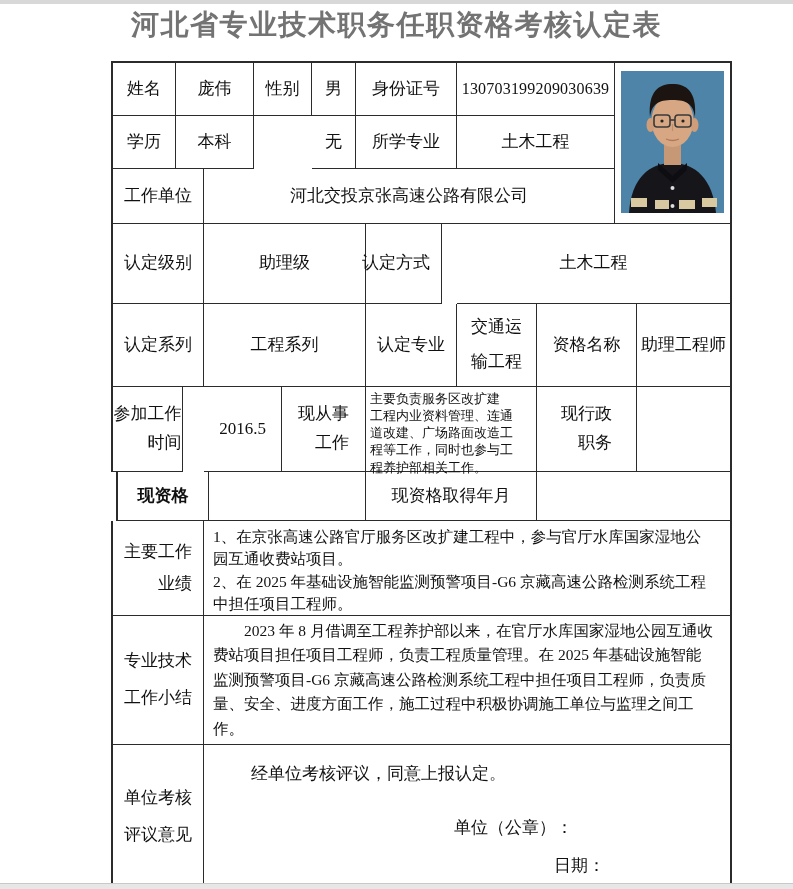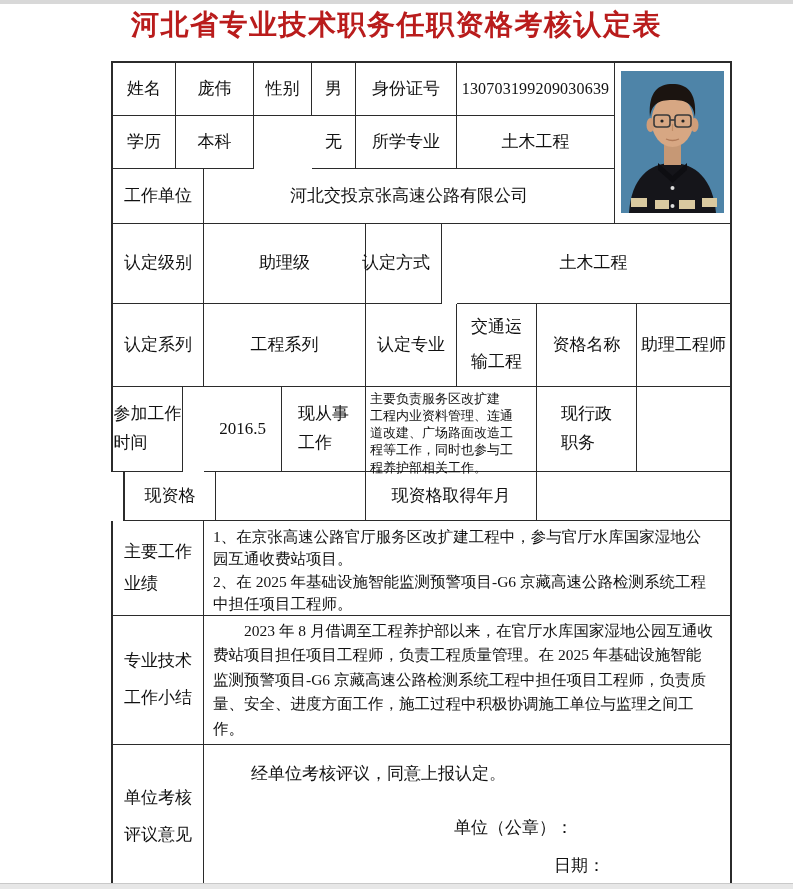--- a/index.html
+++ b/index.html
@@ -4,28 +4,28 @@
 <style>
   html,body{margin:0;padding:0;}
   body{
     width:793px;height:889px;position:relative;overflow:hidden;background:#ffffff;
     font-family:"Liberation Serif","DejaVu Serif",serif;color:#111;
   }
   .edge-top{position:absolute;left:0;top:0;width:793px;height:4px;background:#d8d8d8;}
   .edge-bottom{position:absolute;left:0;top:883px;width:793px;height:6px;background:#e7e7e7;border-top:1px solid #c9c9c9;z-index:9;}
   .title{
     position:absolute;left:0;top:6px;width:793px;margin:0;text-align:center;
-    font-size:28px;font-weight:bold;letter-spacing:1.5px;color:#b91c1c;
+    font-size:28px;font-weight:bold;letter-spacing:1.5px;color:#737373;
   }
   .form-table{position:absolute;left:111px;top:61px;width:622px;height:828px;}
   .cell{
     position:absolute;box-sizing:border-box;
     border-right:1px solid #2b2b2b;border-bottom:1px solid #2b2b2b;
     display:flex;align-items:center;justify-content:center;
-    text-align:left;white-space:pre-line;font-size:17px;line-height:1.3;
+    text-align:right;white-space:pre-line;font-size:17px;line-height:1.3;
   }
   .bl{border-left:2px solid #2b2b2b;}
   .bt{border-top:2px solid #2b2b2b;}
   .er{border-right:2px solid #2b2b2b;}
   .eb{border-bottom:none;}
   .lh16{line-height:1.7;}
   .lh19{line-height:1.9;}
   .lh20{line-height:2.05;}
   .lh22{line-height:2.15;}
   .num{font-size:16px;letter-spacing:0.2px;}
@@ -108,21 +108,21 @@
 工作</div>
   <div class="cell small" style="left:255px;top:326px;width:171px;height:85px;">主要负责服务区改扩建
 工程内业资料管理、连通
 道改建、广场路面改造工
 程等工作，同时也参与工
 程养护部相关工作。</div>
   <div class="cell lh16" style="left:426px;top:326px;width:100px;height:85px;">现行政
 职务</div>
   <div class="cell er" style="left:526px;top:326px;width:95px;height:85px;"></div>
 
-  <div class="cell bl" style="left:12px;top:411px;width:93px;height:49px;">现资格</div>
+  <div class="cell bl" style="left:5px;top:411px;width:93px;height:49px;font-weight:bold;">现资格</div>
   <div class="cell" style="left:93px;top:411px;width:162px;height:49px;"></div>
   <div class="cell" style="left:255px;top:411px;width:171px;height:49px;">现资格取得年月</div>
   <div class="cell er" style="left:426px;top:411px;width:195px;height:49px;"></div>
 
   <div class="cell bl lh19" style="left:0;top:460px;width:93px;height:95px;">主要工作
 业绩</div>
   <div class="cell er body" style="left:93px;top:460px;width:528px;height:95px;">1、在京张高速公路官厅服务区改扩建工程中，参与官厅水库国家湿地公
 园互通收费站项目。
 2、在 2025 年基础设施智能监测预警项目-G6 京藏高速公路检测系统工程
 中担任项目工程师。</div>

